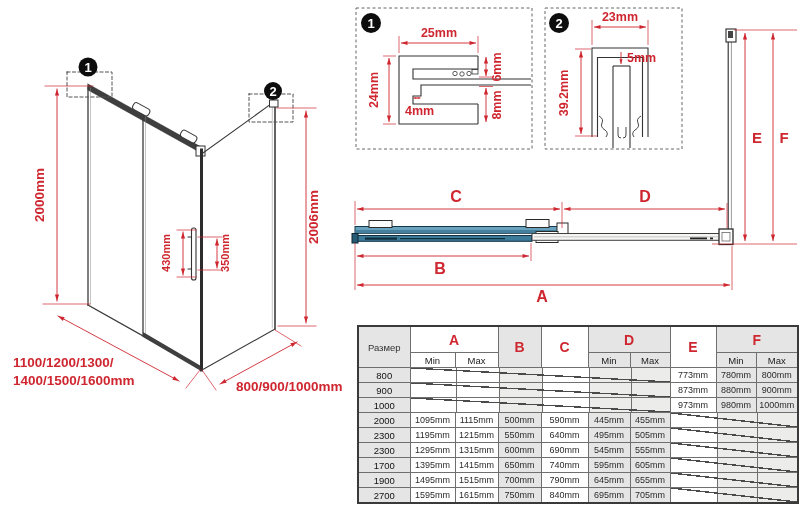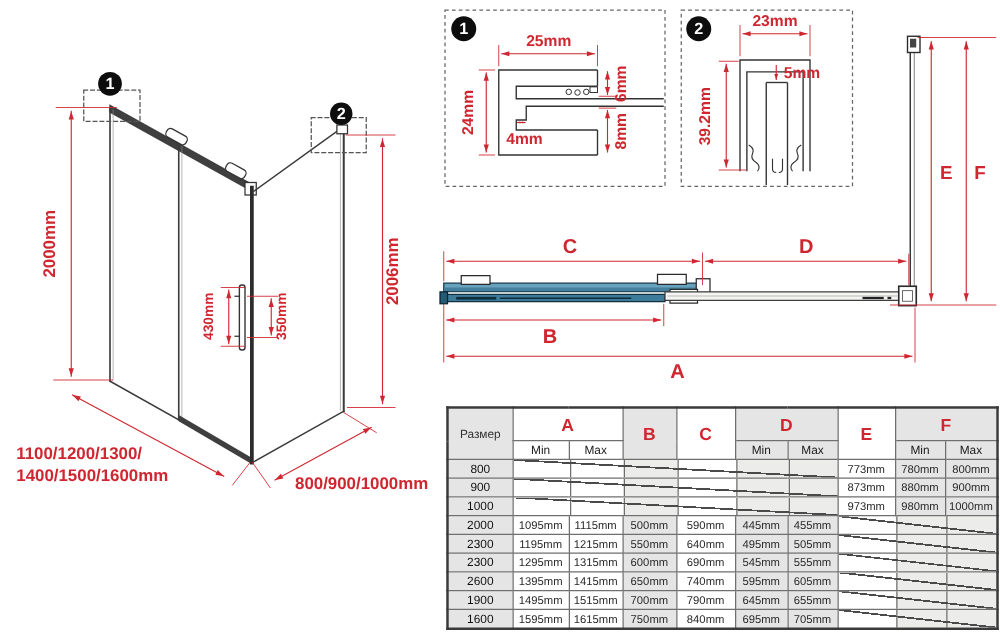--- a/index.html
+++ b/index.html
@@ -335,41 +335,41 @@
             <td class="g szc">2300</td>
             <td>1295mm</td>
             <td>1315mm</td>
             <td class="g">600mm</td>
             <td>690mm</td>
             <td class="g">545mm</td>
             <td class="g">555mm</td>
             <td class="cross3" colspan="3"></td>
           </tr>
           <tr>
-            <td class="g szc">2600</td>
+            <td class="g szc">1700</td>
             <td>1395mm</td>
             <td>1415mm</td>
             <td class="g">650mm</td>
             <td>740mm</td>
             <td class="g">595mm</td>
             <td class="g">605mm</td>
             <td class="cross3" colspan="3"></td>
           </tr>
           <tr>
             <td class="g szc">1900</td>
             <td>1495mm</td>
             <td>1515mm</td>
             <td class="g">700mm</td>
             <td>790mm</td>
             <td class="g">645mm</td>
             <td class="g">655mm</td>
             <td class="cross3" colspan="3"></td>
           </tr>
           <tr>
-            <td class="g szc">1600</td>
+            <td class="g szc">2700</td>
             <td>1595mm</td>
             <td>1615mm</td>
             <td class="g">750mm</td>
             <td>840mm</td>
             <td class="g">695mm</td>
             <td class="g">705mm</td>
             <td class="cross3" colspan="3"></td>
           </tr>
         </tbody>
   </table>

